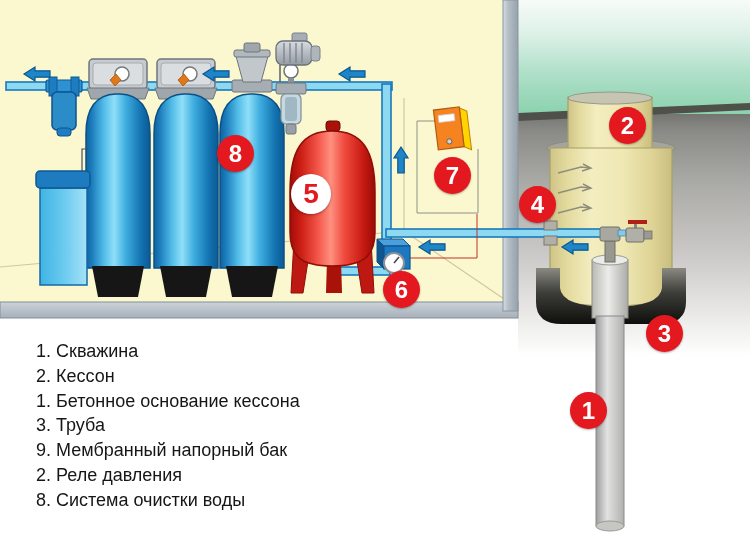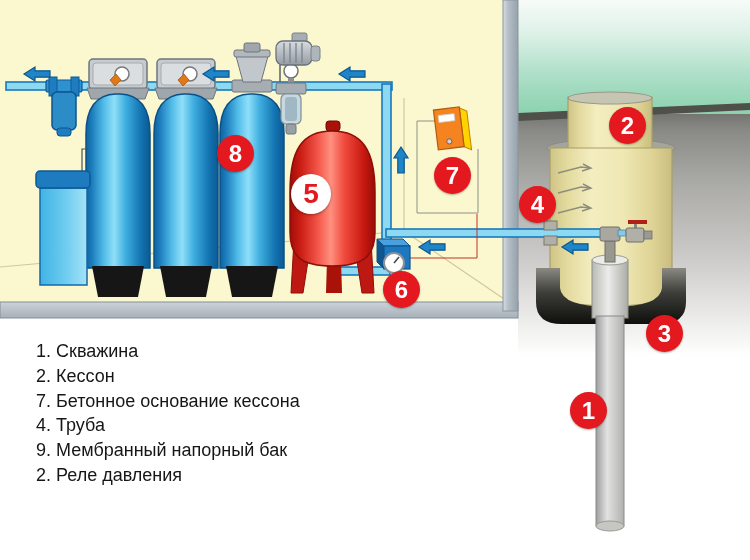--- a/index.html
+++ b/index.html
@@ -264,19 +264,20 @@
 <div class="badge" style="left:646px;top:315px;">3</div>
 <div class="badge" style="left:519px;top:186px;">4</div>
 <div class="badge badge--white" style="left:291px;top:174px;">5</div>
 <div class="badge" style="left:383px;top:271px;">6</div>
 <div class="badge" style="left:434px;top:157px;">7</div>
 <div class="badge" style="left:217px;top:135px;">8</div>
 
 <div class="legend">
   <div>1. Скважина</div>
   <div>2. Кессон</div>
-  <div>7. Бетонное основание кессона</div>
-  <div>4. Труба</div>
+  <div>1. Бетонное основание кессона</div>
+  <div>3. Труба</div>
   <div>9. Мембранный напорный бак</div>
   <div>2. Реле давления</div>
+  <div>8. Система очистки воды</div>
 </div>
 
 </div>
 
 </body></html>

